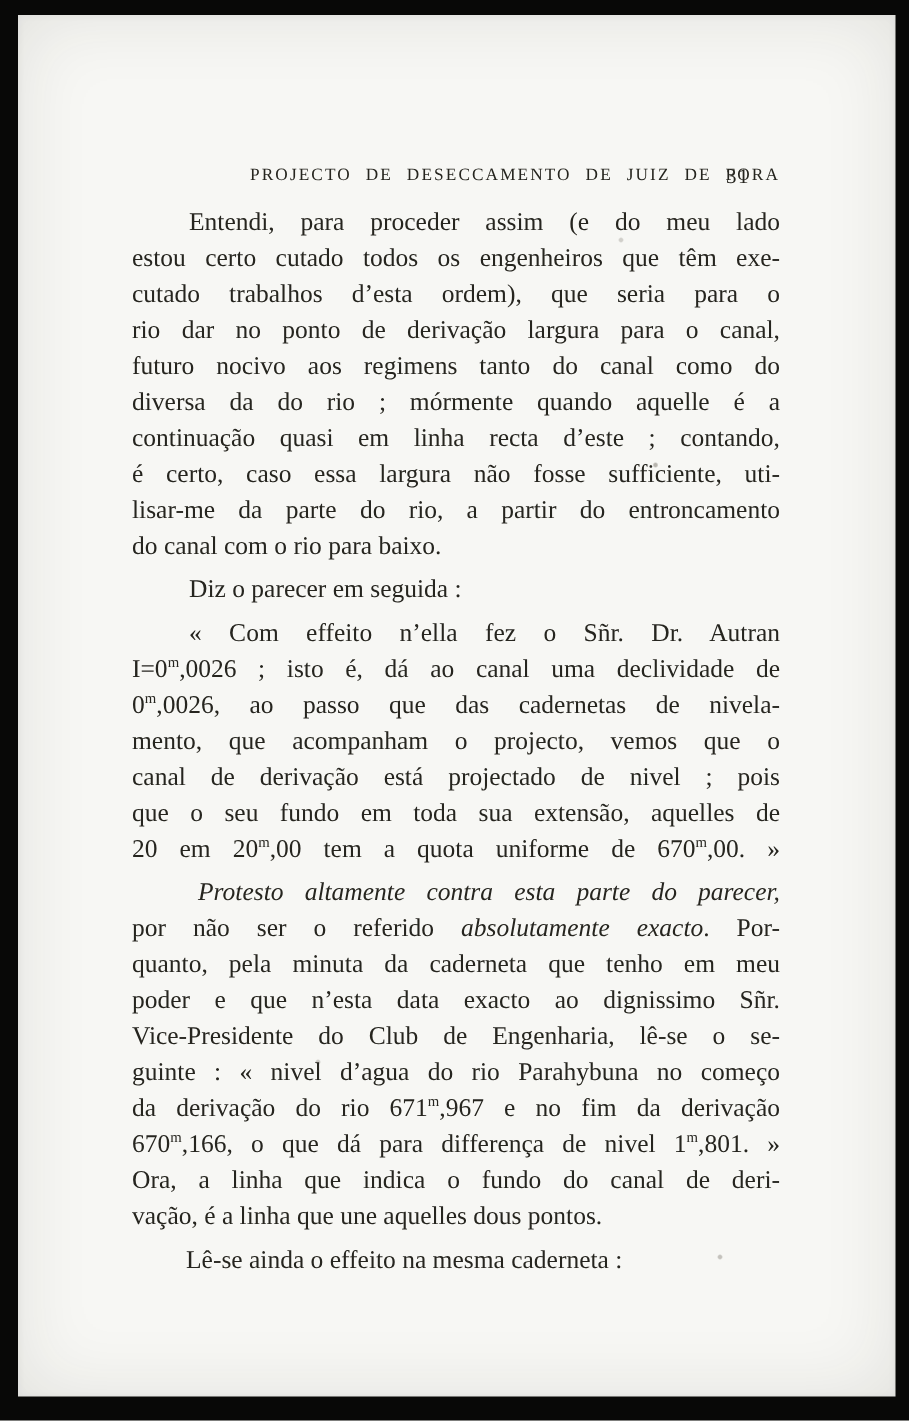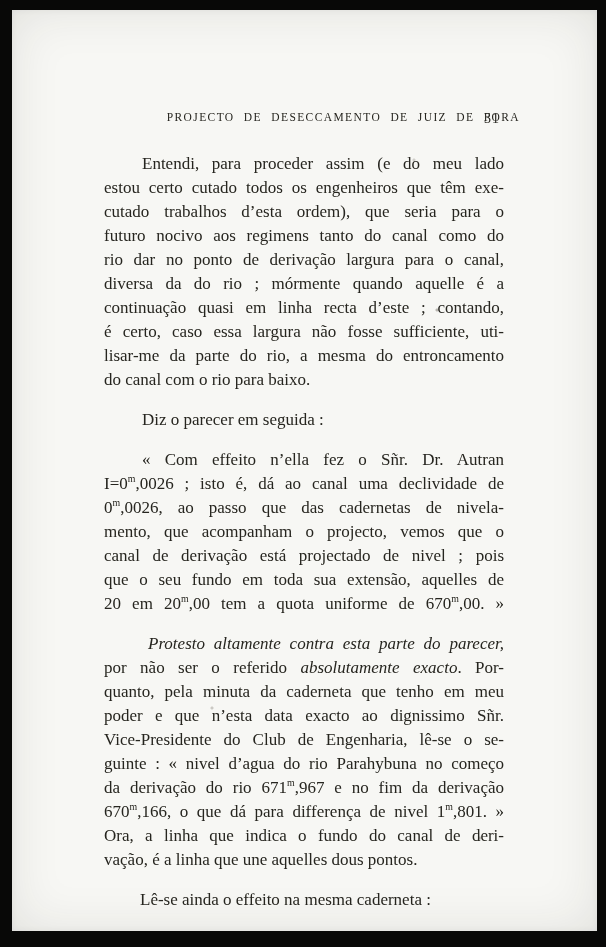--- a/index.html
+++ b/index.html
@@ -49,21 +49,21 @@
   }
   .text-block {
     position: absolute;
     top: 126px;
     left: 76px;
     width: 432px;
     font-size: 17px;
     line-height: 24px;
     color: var(--ink, #26251f);
   }
-  .paragraph { margin: 16px; }
+  .paragraph { margin: 0; }
   .paragraph + .paragraph { margin-top: 5px; }
   .line {
     text-align: justify;
     text-align-last: justify;
     -moz-text-align-last: justify;
   }
   .line.last {
     text-align: center;
     text-align-last: left;
     -moz-text-align-last: left;
@@ -82,26 +82,26 @@
 <div class="page">
   <div class="header">
     <span>PROJECTO DE DESECCAMENTO DE JUIZ DE FORA</span>
     <span class="page-number">31</span>
   </div>
   <div class="text-block" id="text-block">
       <div class="paragraph">
         <div class="line" style="padding-left: 38px;">Entendi, para proceder assim (e do meu lado</div>
         <div class="line">estou certo cutado todos os engenheiros que têm exe-</div>
         <div class="line">cutado trabalhos d’esta ordem), que seria para o</div>
+        <div class="line">rio dar no ponto de derivação largura para o canal,</div>
         <div class="line">futuro nocivo aos regimens tanto do canal como do</div>
-        <div class="line">rio dar no ponto de derivação largura para o canal,</div>
         <div class="line">diversa da do rio ; mórmente quando aquelle é a</div>
         <div class="line">continuação quasi em linha recta d’este ; contando,</div>
         <div class="line">é certo, caso essa largura não fosse sufficiente, uti-</div>
-        <div class="line">lisar-me da parte do rio, a mesma do entroncamento</div>
+        <div class="line">lisar-me da parte do rio, a partir do entroncamento</div>
         <div class="line last">do canal com o rio para baixo.</div>
       </div>
       <div class="paragraph">
         <div class="line last" style="padding-left: 38px;">Diz o parecer em seguida :</div>
       </div>
       <div class="paragraph">
         <div class="line" style="padding-left: 38px;">« Com effeito n’ella fez o Sñr. Dr. Autran</div>
         <div class="line">I=0<sup>m</sup>,0026 ; isto é, dá ao canal uma declividade de</div>
         <div class="line">0<sup>m</sup>,0026, ao passo que das cadernetas de nivela-</div>
         <div class="line">mento, que acompanham o projecto, vemos que o</div>

